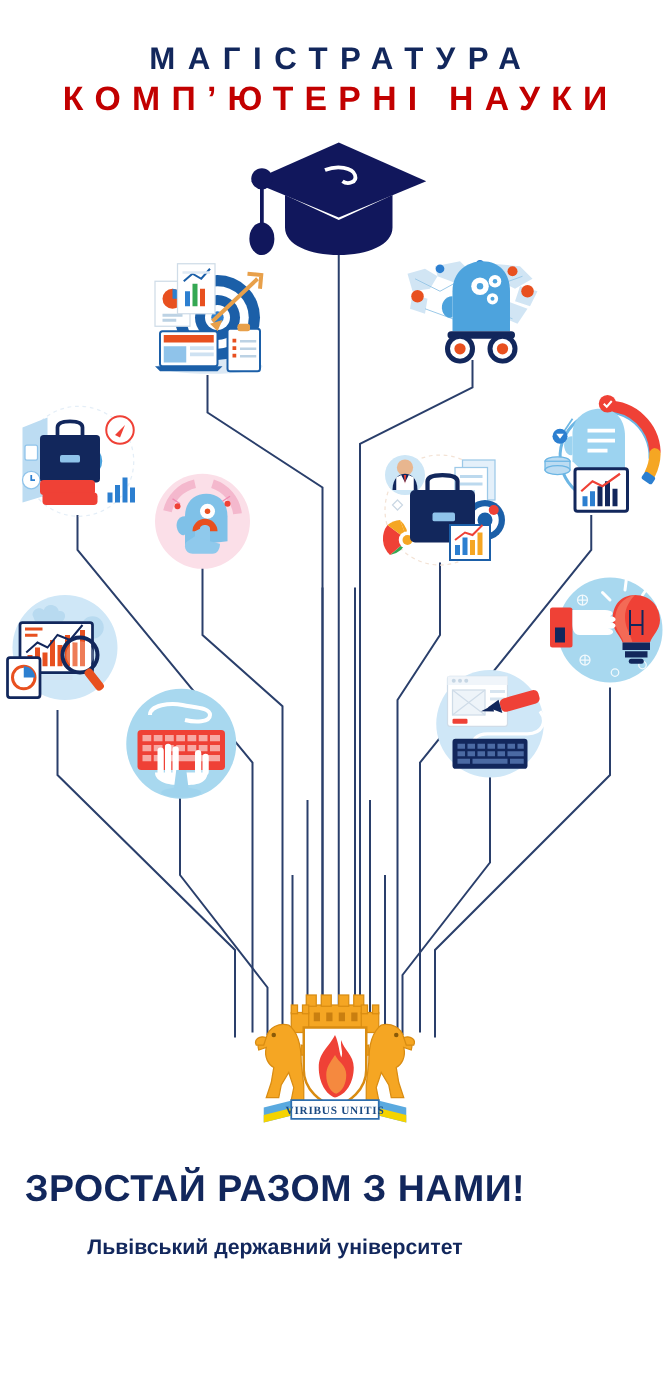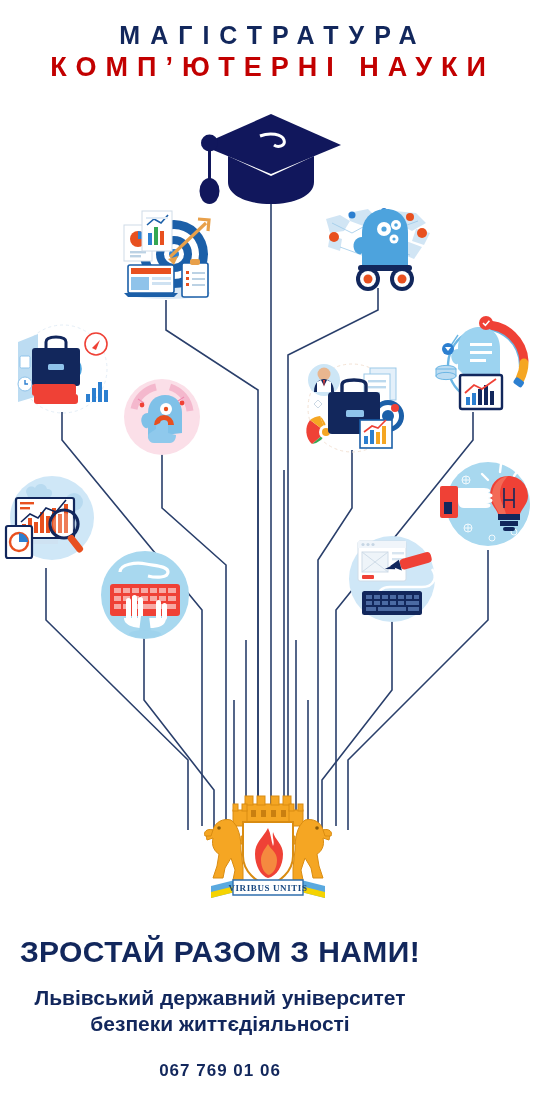--- a/index.html
+++ b/index.html
@@ -16,21 +16,21 @@
     -webkit-font-smoothing: antialiased;
   }
 
   
   .title-block {
     position: absolute;
     top: 0;
     left: 0;
     width: 536px;
     text-align: center;
-    padding-top: 20px;
+    padding-top: 32px;
     box-sizing: border-box;
   }
   .title-line1 {
     font-size: 25px;
     font-weight: bold;
     letter-spacing: 10px;
     color: #12275c;
     line-height: 30px;
     text-indent: 10px;
   }
@@ -88,21 +88,21 @@
   }
   .slogan {
     font-size: 30px;
     font-weight: bold;
     color: #12275c;
     letter-spacing: 0.4px;
     line-height: 36px;
   }
   .univ {
     margin-top: 15px;
-    font-size: 21px;
+    font-size: 17px;
     font-weight: bold;
     color: #12275c;
     line-height: 26px;
   }
   .phone {
     margin-top: 24px;
     font-size: 17px;
     font-weight: bold;
     color: #12275c;
     letter-spacing: 1px;
@@ -566,16 +566,14 @@
     <path d="M132 104 L108 98 L108 104 L132 110 Z" fill="#f5d300"></path>
     <path d="M40 92 L110 92 L110 107 L40 107 Z" fill="#ffffff" stroke="#2f6fae" stroke-width="1.4"></path>
     <text x="75" y="103" font-family="'Liberation Serif', serif" font-size="9" font-weight="bold" fill="#1b4a82" text-anchor="middle" letter-spacing="0.6">VIRIBUS UNITIS</text>
   </svg>
 </div>
 
 <div class="footer">
   <div class="slogan">ЗРОСТАЙ РАЗОМ З НАМИ!</div>
   <div class="univ">
     <div>Львівський державний університет</div>
-    <div>безпеки життєдіяльності</div>
   </div>
-  <div class="phone">067 769 01 06</div>
 </div>
 
 </body></html>

